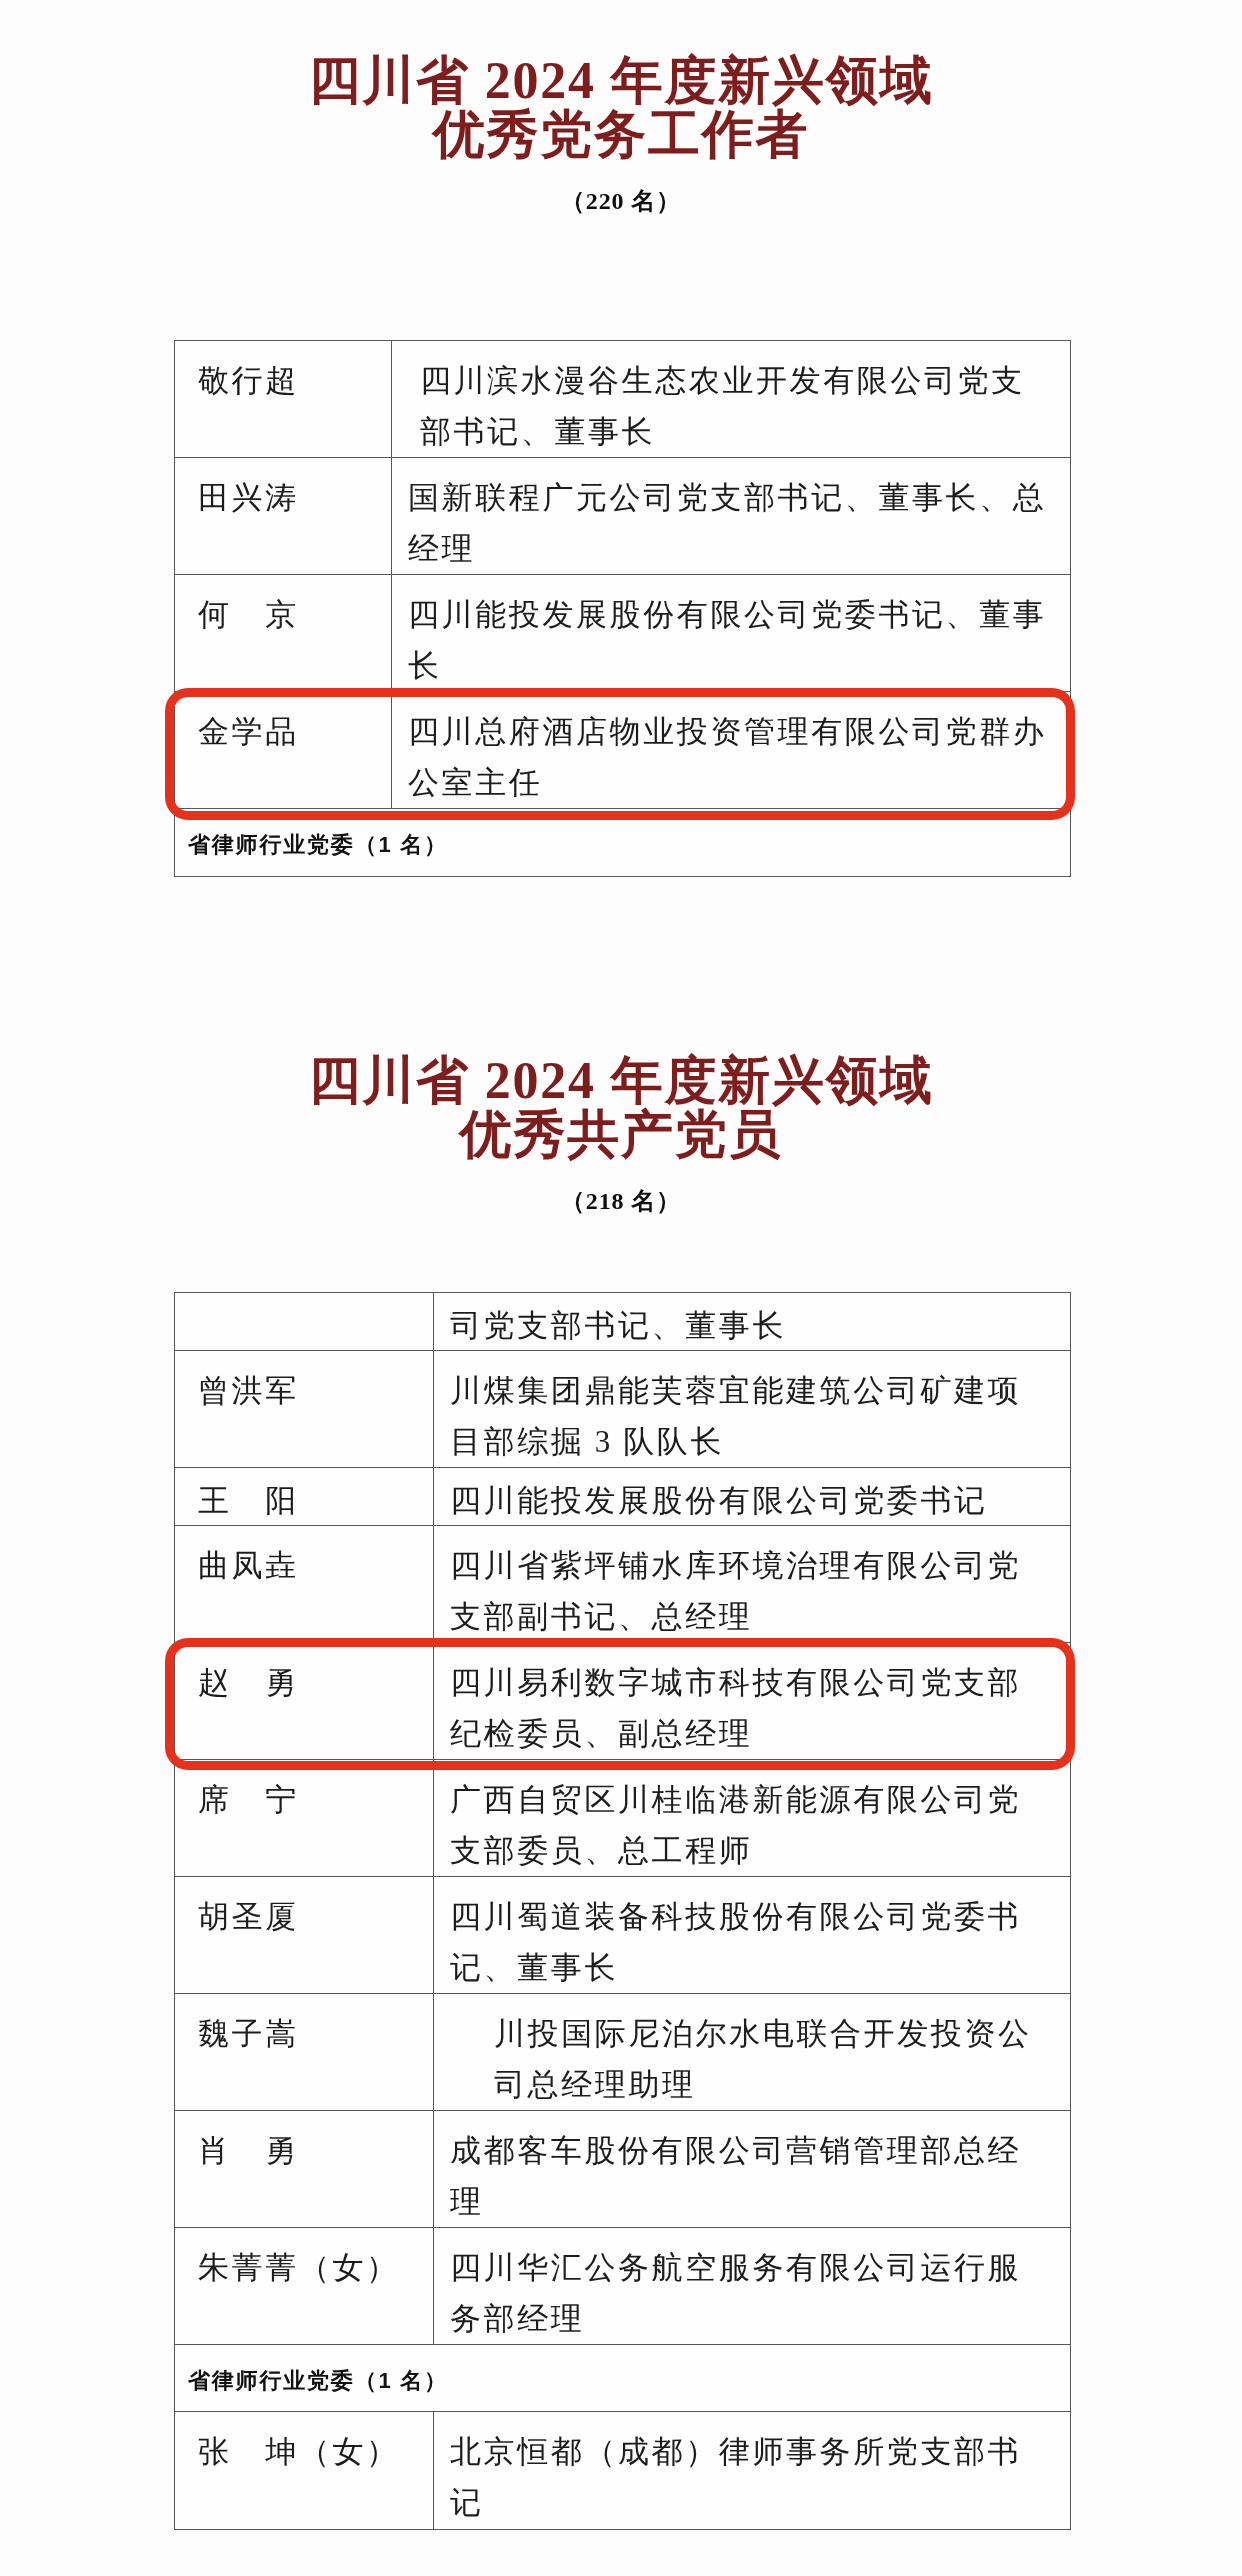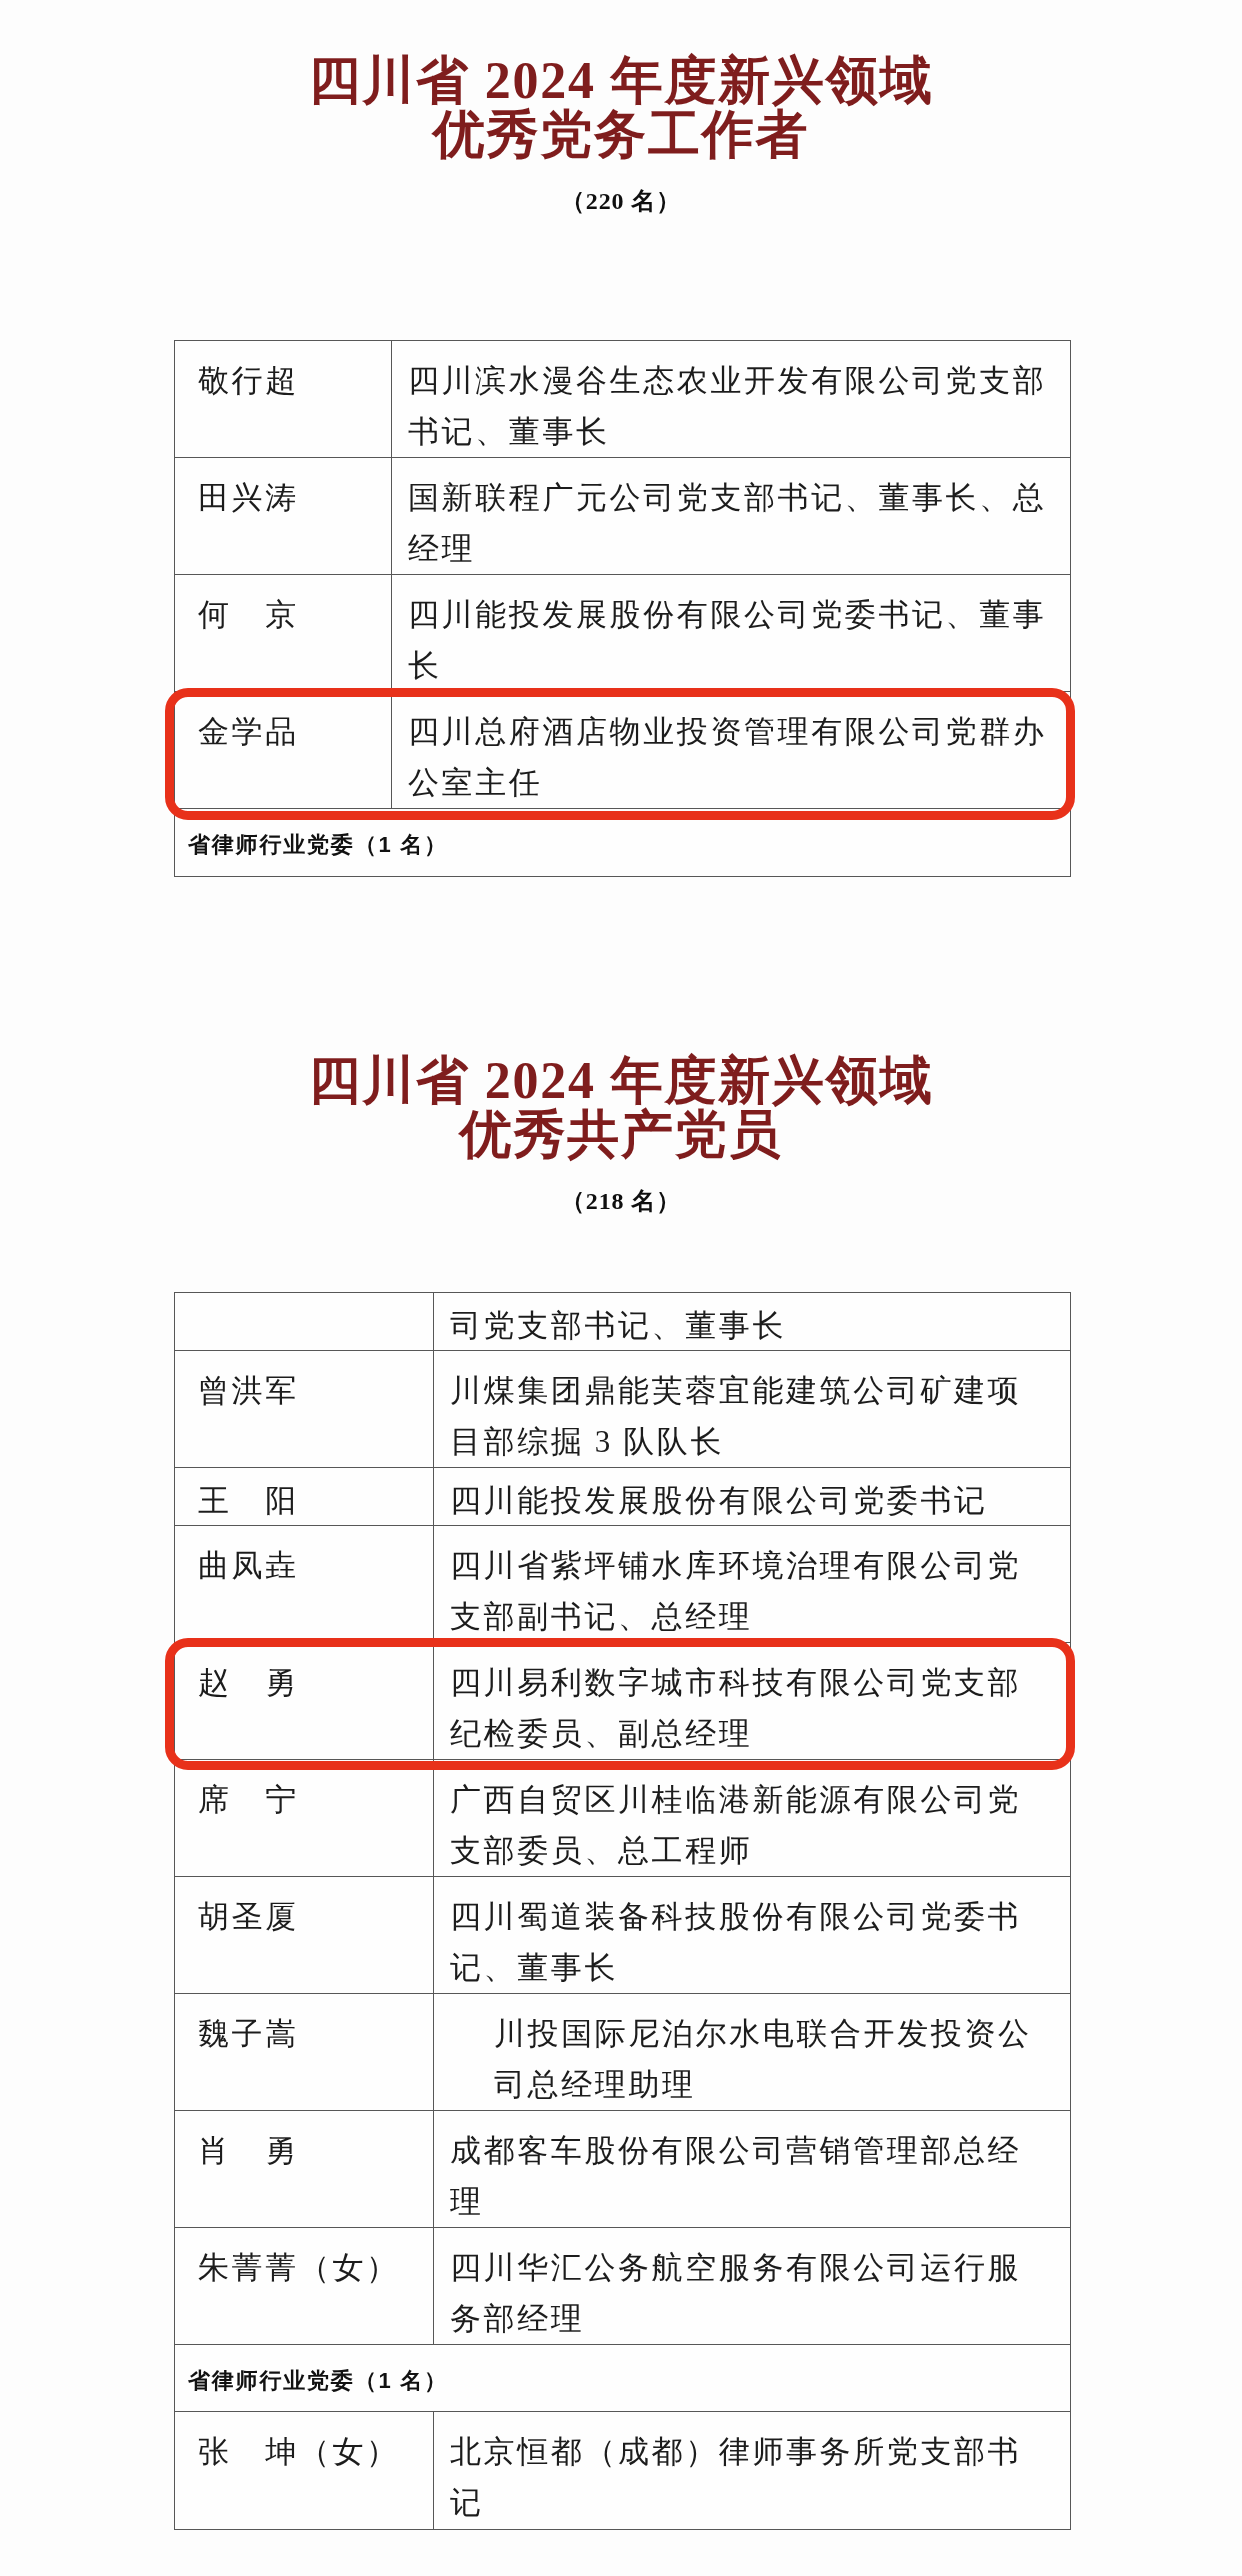--- a/index.html
+++ b/index.html
@@ -71,21 +71,21 @@
 
 <div class="page">
 
   <div class="title-block" id="title-block-0">
     <div class="title-line">四川省 2024 年度新兴领域</div>
     <div class="title-line">优秀党务工作者</div>
     <div class="title-count">（220 名）</div>
   </div>
 
   <div class="tbl" id="tbl-0" data-table="0" style="top:340px;">
-      <div class="row entry-row" style="height: 117px;">
+      <div class="row entry-row" style="height: 117px; gap: 12px;">
         <div class="name-cell">
           <div class="cell-text">敬行超</div>
         </div>
         <div class="desc-cell">
           <div class="cell-text">四川滨水漫谷生态农业开发有限公司党支部书记、董事长</div>
         </div>
       </div>
       <div class="row entry-row" style="height: 117px;">
         <div class="name-cell">
           <div class="cell-text">田兴涛</div>

